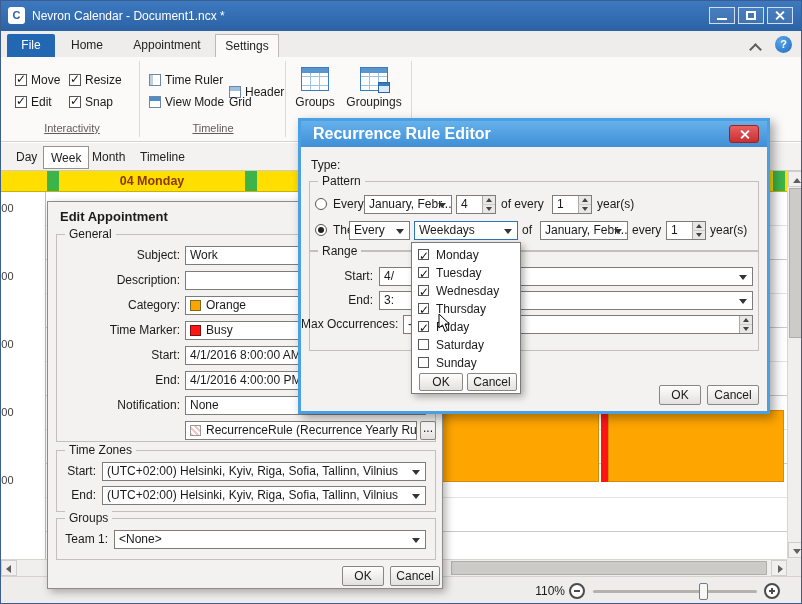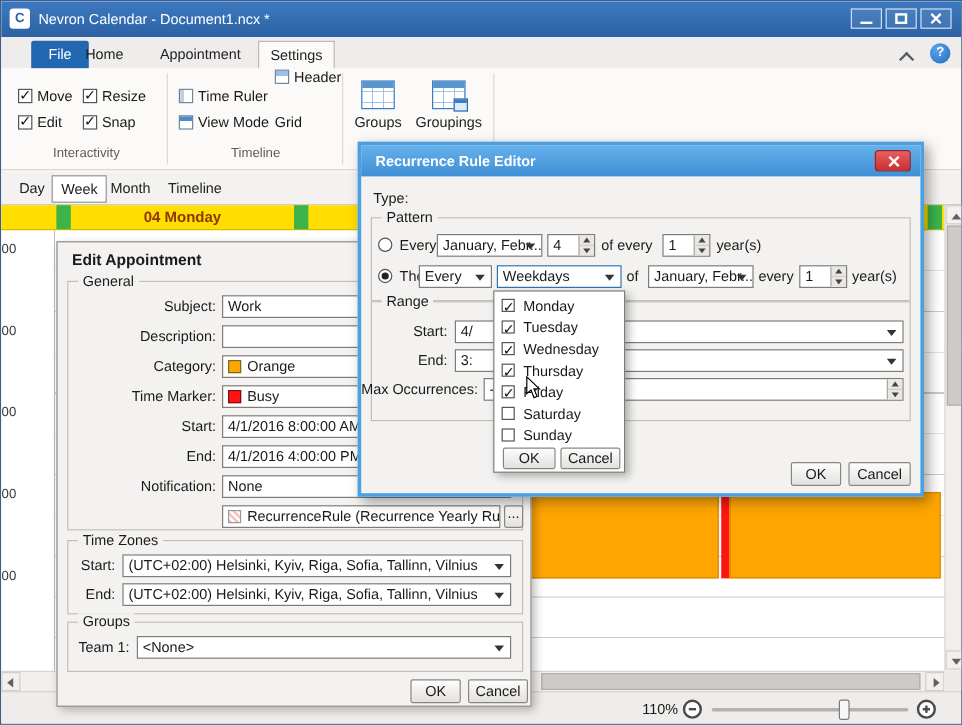--- a/index.html
+++ b/index.html
@@ -15,31 +15,31 @@
   .winbtn i{position:absolute;background:#fff;}
   .winbtn.min i{left:7px;top:10px;width:10px;height:2px;}
   .winbtn.max i{left:7px;top:3px;width:10px;height:9px;background:transparent;border:2px solid #fff;}
   .winbtn.close i{left:11px;top:2px;width:2px;height:11px;}
   .winbtn.close .x1{transform:rotate(45deg);}
   .winbtn.close .x2{transform:rotate(-45deg);}
 
   
   .tabstrip{position:absolute;left:0;top:30px;width:100%;height:26px;background:#efedeb;}
   .rtab{position:absolute;top:3px;height:23px;line-height:23px;text-align:center;color:#222;cursor:default;}
-  .rtab.file{left:6px;width:48px;background:#2267b2;color:#fff;border-radius:2px 2px 0 0;margin-left:19px;}
+  .rtab.file{left:6px;width:48px;background:#2267b2;color:#fff;border-radius:2px 2px 0 0;}
   .rtab.active{background:#fbfaf8;border:1px solid #bdbab5;border-bottom:none;}
   .collapse{position:absolute;left:750px;top:12px;width:10px;height:7px;}
   .collapse::after{content:"";position:absolute;left:0;top:2px;width:7px;height:7px;border-left:2px solid #5c5c5c;border-top:2px solid #5c5c5c;transform:rotate(45deg);}
   .helpbtn{position:absolute;left:774px;top:5px;width:17px;height:17px;border-radius:50%;background:radial-gradient(circle at 35% 30%,#5aa4ea,#1e6dbd);color:#fff;font-weight:bold;font-size:11px;text-align:center;line-height:17px;}
   .helpbtn::after{content:"?";}
 
   
   .ribbon{position:absolute;left:0;top:56px;width:100%;height:85px;background:#fbfaf8;border-bottom:1px solid #d5d1cb;}
   .rsep{position:absolute;top:4px;width:1px;height:76px;background:#ddd9d4;}
-  .grplabel{position:absolute;top:65px;height:14px;font-size:11px;color:#605c58;text-align:center;}
+  .grplabel{position:absolute;top:65px;height:14px;font-size:11px;color:#605c58;text-align:center;text-decoration:underline;}
   .chkitem{position:absolute;height:14px;white-space:nowrap;}
   .chk{width:12px;height:12px;border:1px solid #555;background:#fff;display:inline-block;position:relative;vertical-align:-2px;margin-right:4px;}
   .chk.on::after{content:"✓";position:absolute;left:0;top:-3px;font-size:12px;font-weight:bold;color:#111;}
   .witem{position:absolute;height:14px;white-space:nowrap;}
   .wicon{display:inline-block;width:12px;height:12px;margin-right:4px;vertical-align:-2px;border:1px solid #6f87a5;background:#fff;}
   .wicon.ruler{background:linear-gradient(90deg,#bcd0e6 0 3px,#fff 3px),repeating-linear-gradient(to bottom,transparent 0 2px,#8aa4c2 2px 3px);}
   .wicon.viewmode{background:linear-gradient(#4e8cc9 0 4px,#fff 4px);}
   .wicon.header{background:linear-gradient(#9cc0e2 0 4px,#fff 4px);}
   .wicon.grid{background:linear-gradient(90deg,transparent 0 5px,#8aa4c2 5px 6px,transparent 6px),linear-gradient(transparent 0 5px,#8aa4c2 5px 6px,transparent 6px);}
   .bigbtn{position:absolute;top:4px;height:74px;text-align:center;}
@@ -104,21 +104,21 @@
   .radio{position:absolute;width:12px;height:12px;border:1px solid #555;border-radius:50%;background:#fff;}
   .radio.on::after{content:"";position:absolute;left:2px;top:2px;width:6px;height:6px;border-radius:50%;background:#222;}
 
   
   .editdlg{position:absolute;left:46px;top:200px;width:396px;height:388px;background:#f3f2f0;border:1px solid #8e8b88;box-shadow:3px 3px 8px rgba(0,0,0,.3);z-index:5;}
   .editdlg .dlgtitle{position:absolute;left:12px;top:7px;font-weight:bold;font-size:13px;}
 
   
   .recdlg{position:absolute;left:297px;top:117px;width:472px;height:296px;background:#f3f2f0;border:3px solid #4aa0e2;box-shadow:4px 4px 10px rgba(0,0,0,.35);z-index:10;}
   .rectitle{position:absolute;left:0;top:0;width:100%;height:26px;background:linear-gradient(#66b1ec,#3f8fd6);}
-  .rectitle .tt{position:absolute;left:12px;line-height:26px;color:#fff;font-weight:bold;font-size:12px;}
+  .rectitle .tt{position:absolute;left:12px;line-height:26px;color:#fff;font-weight:bold;font-size:16px;}
   .recclose{position:absolute;right:8px;top:4px;width:30px;height:18px;background:linear-gradient(#e86060,#c83030);border:1px solid #a02020;border-radius:3px;}
   .recclose i{position:absolute;left:14px;top:3px;width:2px;height:11px;background:#fff;}
   .recclose .x1{transform:rotate(45deg);}
   .recclose .x2{transform:rotate(-45deg);}
 
   
   .wpopup{position:absolute;left:410px;top:241px;width:110px;height:152px;background:#fff;border:1px solid #7a7a7a;box-shadow:3px 3px 7px rgba(0,0,0,.3);z-index:15;}
   .wrow{position:absolute;left:0;width:100%;height:18px;line-height:18px;}
   .wrow .chk{position:absolute;left:6px;top:3px;width:11px;height:11px;}
   .wrow .wl{position:absolute;left:24px;top:0;}
@@ -171,21 +171,21 @@
       <span class="chk on"></span><span>Snap</span>
     </div>
     <div class="grplabel" style="left:4px;width:134px;">Interactivity</div>
 
     <div class="witem" style="left:148px;top:16px;">
       <span class="wicon ruler"></span><span>Time Ruler</span>
     </div>
     <div class="witem" style="left:148px;top:38px;">
       <span class="wicon viewmode"></span><span>View Mode</span>
     </div>
-    <div class="witem" style="left:228px;top:0;">
+    <div class="witem" style="left:228px;top:28px;">
       <span class="wicon header"></span><span>Header</span>
     </div>
     <div class="witem" style="left:228px;top:38px;">
       <span class="wicon grid"></span><span>Grid</span>
     </div>
     <div class="grplabel" style="left:140px;width:144px;">Timeline</div>
 
     <div class="bigbtn" style="left:290px;width:48px;">
       <div class="tbl-icon"></div>
       <div class="bb-label">Groups</div>

